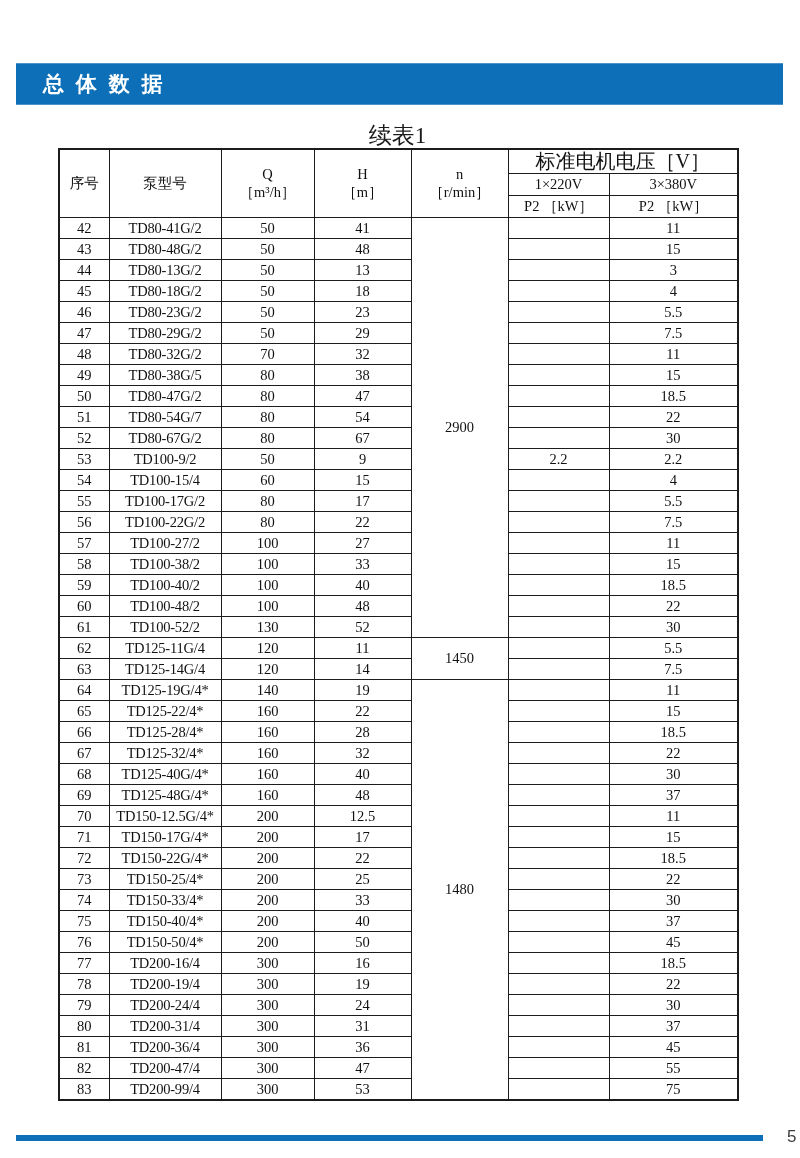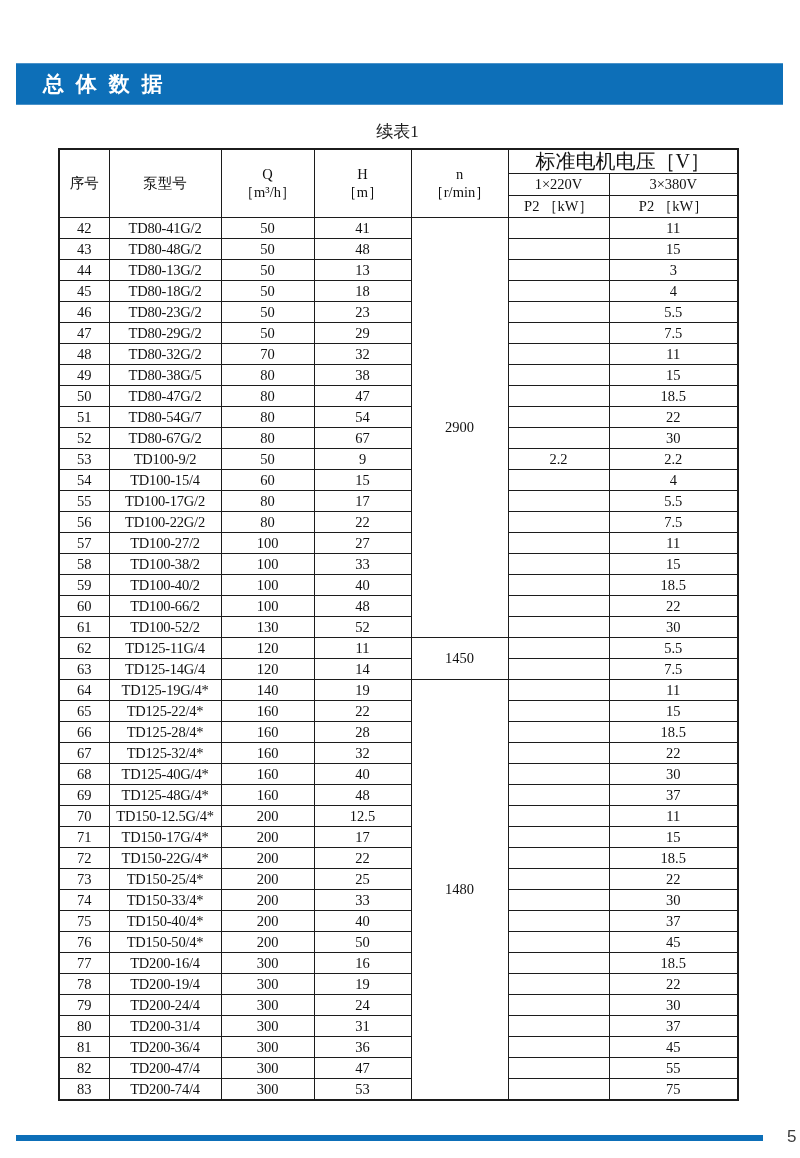--- a/index.html
+++ b/index.html
@@ -40,21 +40,21 @@
     letter-spacing: 3px;
   }
 
   
   .caption {
     position: absolute;
     left: 58px;
     top: 120px;
     width: 679px;
     text-align: center;
-    font-size: 17px;
+    font-size: 23px;
     color: #1a1a1a;
   }
 
   
   table.pump-table {
     position: absolute;
     left: 58px;
     top: 148px;
     width: 679px;
     border-collapse: collapse;
@@ -291,21 +291,21 @@
       <tr>
         <td class="col-no">59</td>
         <td class="col-model">TD100-40/2</td>
         <td class="col-q">100</td>
         <td class="col-h">40</td>
         <td class="col-p220"></td>
         <td class="col-p380">18.5</td>
       </tr>
       <tr>
         <td class="col-no">60</td>
-        <td class="col-model">TD100-66/2</td>
+        <td class="col-model">TD100-48/2</td>
         <td class="col-q">100</td>
         <td class="col-h">48</td>
         <td class="col-p220"></td>
         <td class="col-p380">22</td>
       </tr>
       <tr>
         <td class="col-no">61</td>
         <td class="col-model">TD100-52/2</td>
         <td class="col-q">130</td>
         <td class="col-h">52</td>
@@ -477,21 +477,21 @@
       <tr>
         <td class="col-no">82</td>
         <td class="col-model">TD200-47/4</td>
         <td class="col-q">300</td>
         <td class="col-h">47</td>
         <td class="col-p220"></td>
         <td class="col-p380">55</td>
       </tr>
       <tr>
         <td class="col-no">83</td>
-        <td class="col-model">TD200-74/4</td>
+        <td class="col-model">TD200-99/4</td>
         <td class="col-q">300</td>
         <td class="col-h">53</td>
         <td class="col-p220"></td>
         <td class="col-p380">75</td>
       </tr>
     </tbody>
 </table>
 
 <div class="footer-rule"></div>
 <div class="page-number">5</div>

